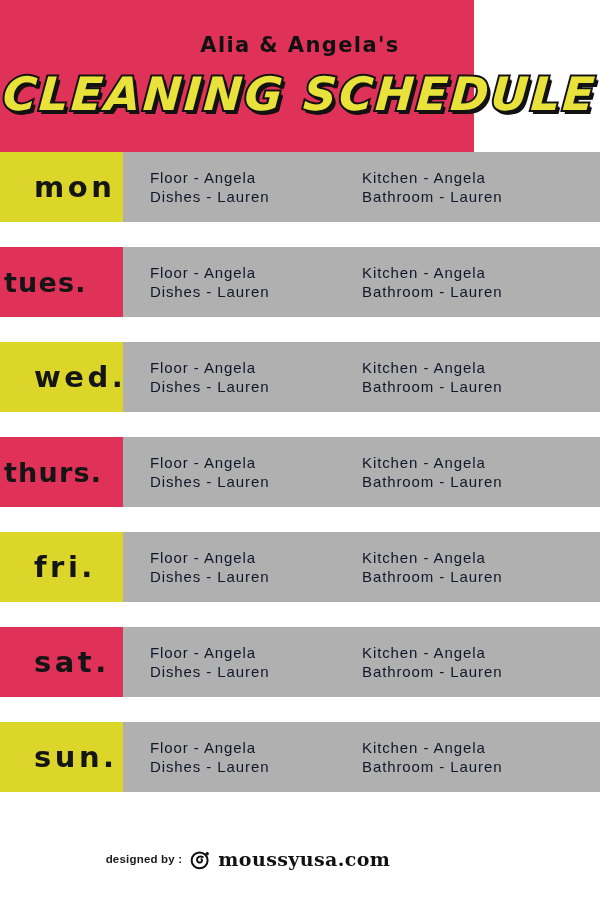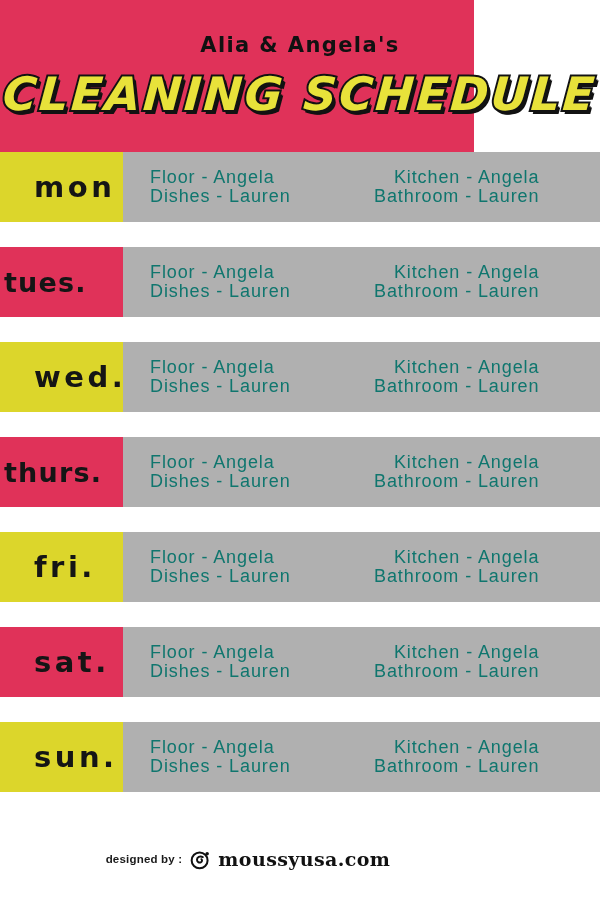--- a/index.html
+++ b/index.html
@@ -110,29 +110,29 @@
     position: absolute;
     top: 0;
     left: 123px;
     width: 477px;
     height: 70px;
     display: flex;
     align-items: center;
     z-index: 3;
   }
   .task-col {
-    font-size: 18px;
+    font-size: 15px;
     line-height: 19px;
-    color: #0f766e;
+    color: #0f172a;
     letter-spacing: 0.9px;
     white-space: nowrap;
     font-family: "Liberation Sans", sans-serif;
   }
   .task-col.first  { margin-left: 27px; width: 212px; }
-  .task-col.second { margin-left: 12px; text-align: right; }
+  .task-col.second { margin-left: 0px; }
   .task-line { display: block; }
 
   
   .footer {
     position: absolute;
     left: 0;
     top: 848px;
     width: 496px;
     display: flex;
     align-items: center;

